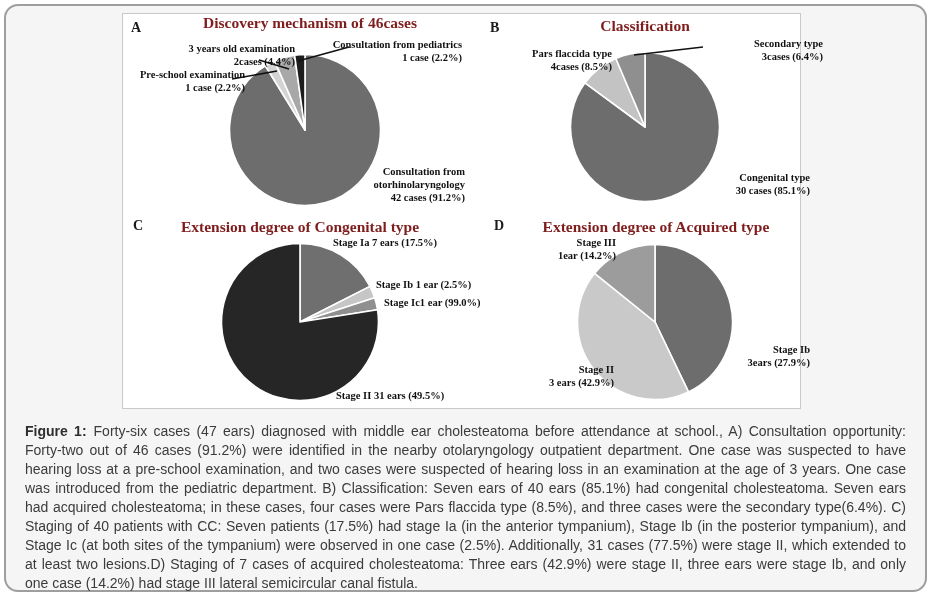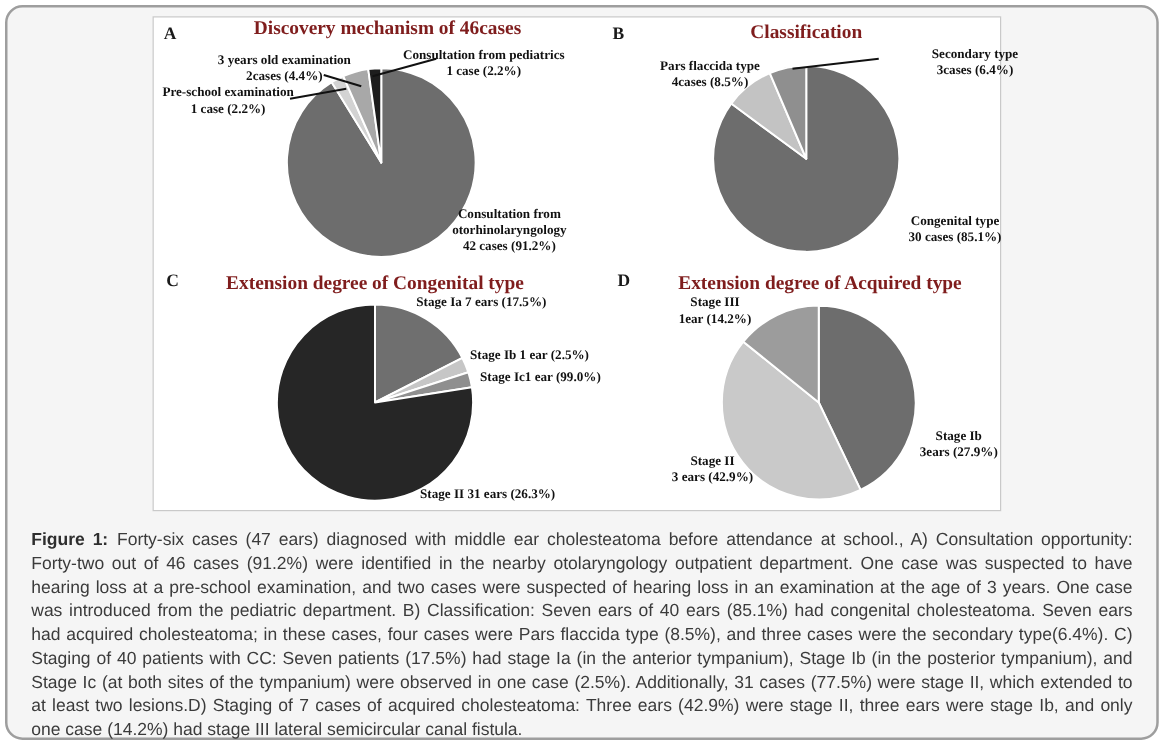--- a/index.html
+++ b/index.html
@@ -7,21 +7,21 @@
         font-family:"Liberation Serif","DejaVu Serif",serif;}
   .outer{position:absolute;left:4px;top:4px;width:919px;height:584px;
          border:2px solid #9e9e9e;border-radius:14px;background:#f5f5f5;}
   .chartbox{position:absolute;left:122px;top:13px;width:679px;height:396px;
             background:#ffffff;border:1px solid #c9c9c9;box-sizing:border-box;}
   .plabel{position:absolute;font-weight:700;font-size:14px;color:#1a1a1a;}
   .ptitle{position:absolute;margin:0;font-weight:700;font-size:15.5px;color:#7f1d1d;
           text-align:center;font-family:"Liberation Serif","DejaVu Serif",serif;}
   svg.pie{position:absolute;}
   .co{position:absolute;font-weight:700;font-size:10.5px;line-height:1.22;color:#111;
-      white-space:pre-line;text-align:center;}
+      white-space:pre-line;text-align:right;}
   .co.left{text-align:left;}
   .lines{position:absolute;left:0;top:0;pointer-events:none;}
   .caption{position:absolute;left:25px;top:422px;width:881px;margin:0;
            font-family:"Liberation Sans",sans-serif;font-size:14px;line-height:19px;
            text-align:justify;color:#3b3b3b;}
   .caption strong{color:#2e2e2e;margin-right:7px;}
 </style>
 </head>
 <body>
 
@@ -70,21 +70,21 @@
     <h3 class="ptitle" style="left:158px;top:218px;width:284px;">Extension degree of Congenital type</h3>
     <svg class="pie" width="160" height="160" style="left:220px;top:242px;">
         <path d="M 80 80 L 80.00 1.50 A 78.5 78.5 0 0 1 149.94 44.36 Z" fill="#6f6f6f" stroke="#ffffff" stroke-width="1.6" stroke-linejoin="round"></path>
         <path d="M 80 80 L 149.94 44.36 A 78.5 78.5 0 0 1 154.66 55.74 Z" fill="#c6c6c6" stroke="#ffffff" stroke-width="1.6" stroke-linejoin="round"></path>
         <path d="M 80 80 L 154.66 55.74 A 78.5 78.5 0 0 1 157.53 67.72 Z" fill="#8f8f8f" stroke="#ffffff" stroke-width="1.6" stroke-linejoin="round"></path>
         <path d="M 80 80 L 157.53 67.72 A 78.5 78.5 0 1 1 80.00 1.50 Z" fill="#262626" stroke="#ffffff" stroke-width="1.6" stroke-linejoin="round"></path>
       </svg>
     <div class="co left" style="left:333px;top:237px;width:130px;">Stage Ia 7 ears (17.5%)</div>
     <div class="co left" style="left:376px;top:279px;width:110px;">Stage Ib 1 ear (2.5%)</div>
     <div class="co left" style="left:384px;top:297px;width:110px;">Stage Ic1 ear (99.0%)</div>
-    <div class="co left" style="left:336px;top:390px;width:130px;">Stage II 31 ears (26.3%)</div>
+    <div class="co left" style="left:336px;top:390px;width:130px;">Stage II 31 ears (49.5%)</div>
   </section>
 
   <section>
     <span class="plabel" style="left:494px;top:218px;">D</span>
     <h3 class="ptitle" style="left:514px;top:218px;width:284px;">Extension degree of Acquired type</h3>
     <svg class="pie" width="158" height="158" style="left:576px;top:243px;">
         <path d="M 79 79 L 79.00 1.50 A 77.5 77.5 0 0 1 112.44 148.92 Z" fill="#6d6d6d" stroke="#ffffff" stroke-width="1.6" stroke-linejoin="round"></path>
         <path d="M 79 79 L 112.44 148.92 A 77.5 77.5 0 0 1 18.67 30.35 Z" fill="#c9c9c9" stroke="#ffffff" stroke-width="1.6" stroke-linejoin="round"></path>
         <path d="M 79 79 L 18.67 30.35 A 77.5 77.5 0 0 1 79.00 1.50 Z" fill="#9c9c9c" stroke="#ffffff" stroke-width="1.6" stroke-linejoin="round"></path>
       </svg>

